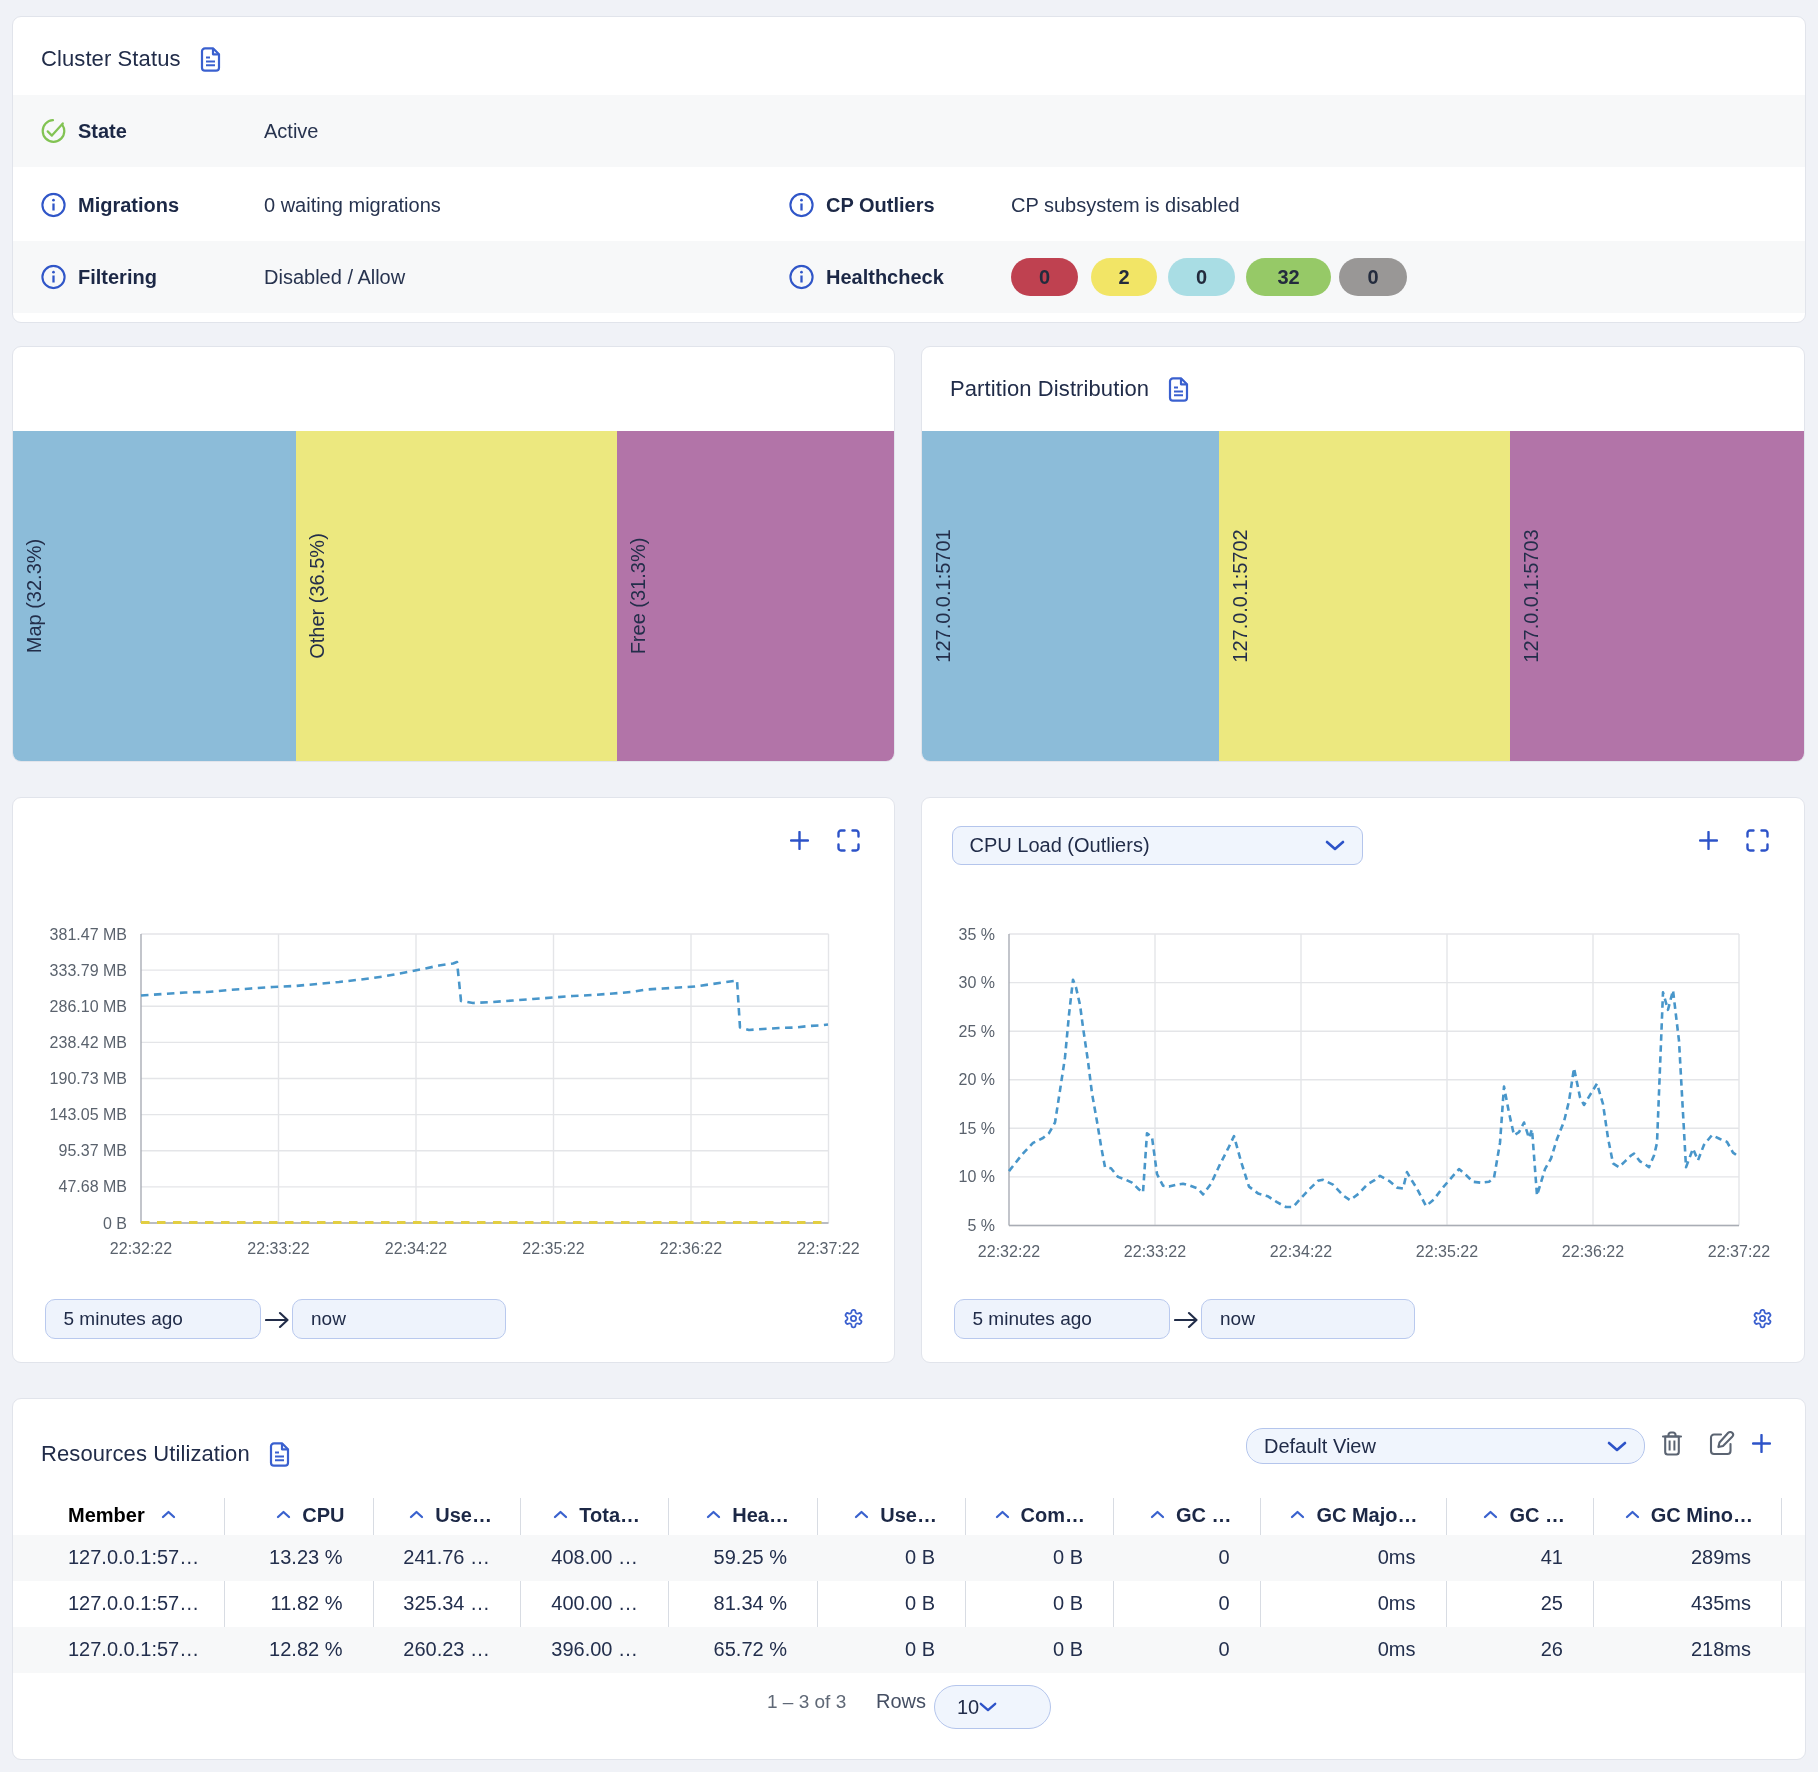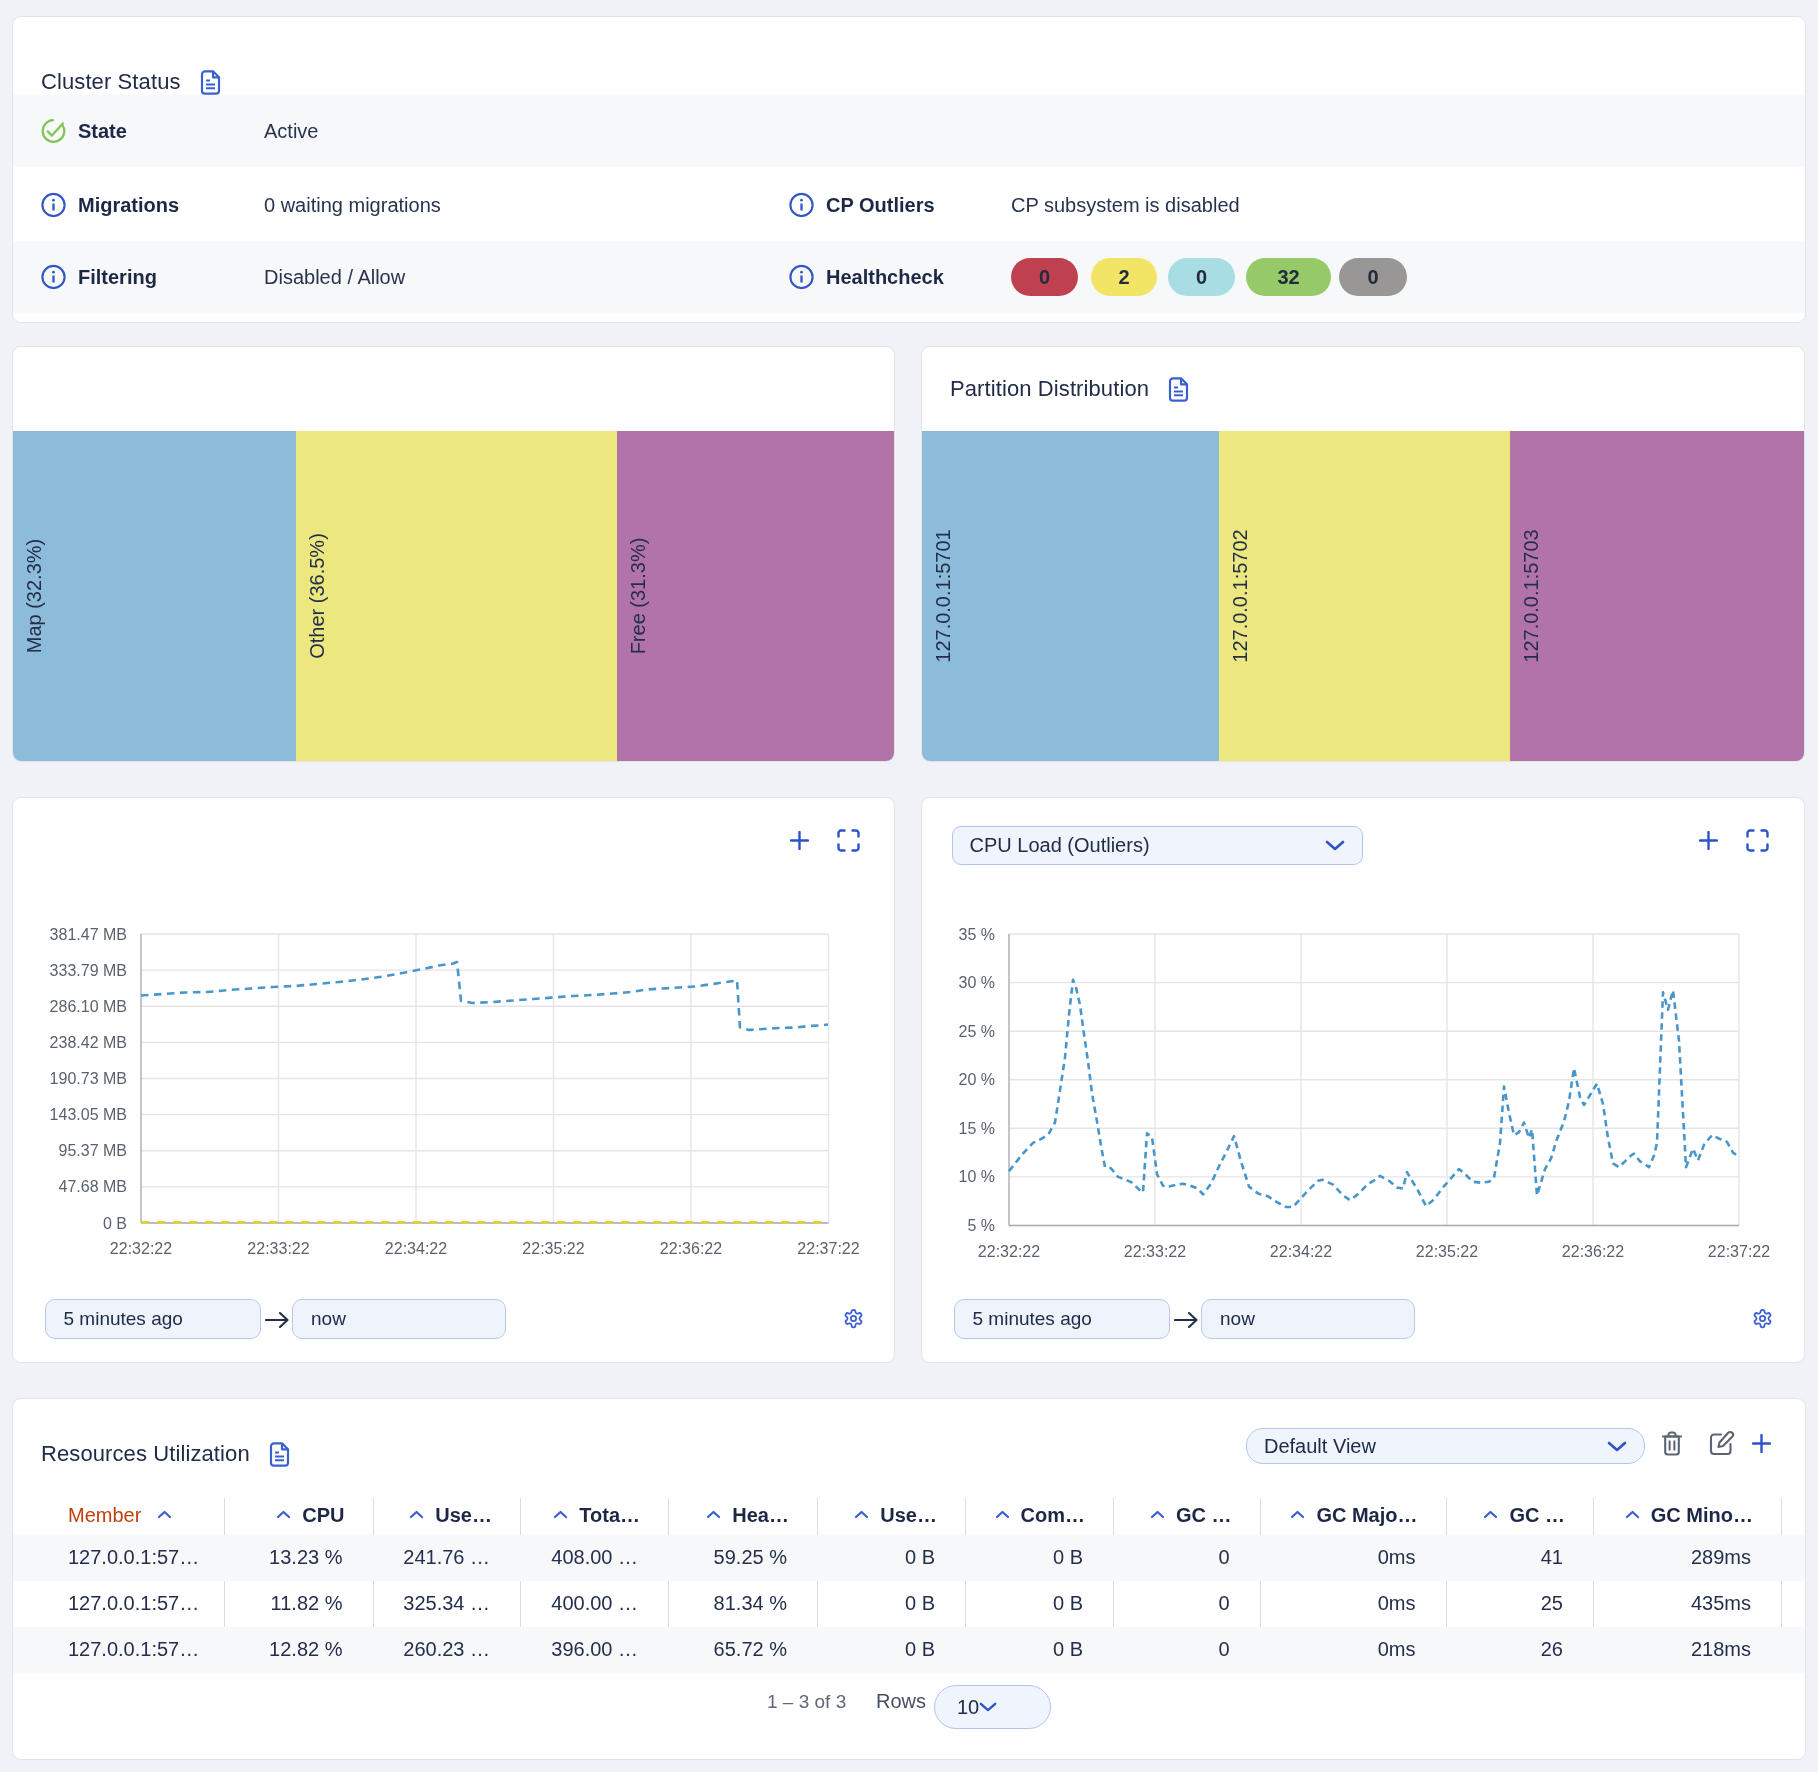--- a/index.html
+++ b/index.html
@@ -8,21 +8,21 @@
 .val{font-size:20px;color:#27334f}
 .stripe{background:#f7f8f9}
 .seglab{position:absolute;top:50%;transform:translate(-50%,-50%) rotate(-90deg);white-space:nowrap;font-size:20px;color:#232e4a}
 .ddl{position:absolute;background:#f0f5fd;border:1.6px solid #b4c5ec;border-radius:9px;display:flex;align-items:center;font-size:20px;color:#212c49}
 .inp{position:absolute;background:#eef3fc;border:1.6px solid #b9c9ee;border-radius:10px;display:flex;align-items:center;padding-left:18px;font-size:19px;color:#212c49}
 .icon{position:absolute}
 svg{display:block}
 .cell{position:absolute;display:flex;align-items:center;font-size:20px;color:#232f4d}
 </style></head><body>
 <div class="card" style="left:12px;top:16px;width:1794px;height:307px;overflow:hidden">
-<div style="position:absolute;left:28px;top:0;height:78px;display:flex;align-items:flex-end;gap:19px;padding-top:6px">
+<div style="position:absolute;left:28px;top:0;height:78px;display:flex;align-items:center;gap:19px;padding-top:6px">
       <span class="title">Cluster Status</span>
       <svg width="21" height="25" viewBox="0 0 21 25" style="vertical-align:middle">
 <path d="M13 1.3 H5 A3 3 0 0 0 2 4.3 V20.7 A3 3 0 0 0 5 23.7 H16 A3 3 0 0 0 19 20.7 V7.3 Z" fill="none" stroke="#3a60cf" stroke-width="2.2" stroke-linejoin="round"></path>
 <path d="M13 1.5 V7.3 H19" fill="none" stroke="#3a60cf" stroke-width="2.2" stroke-linejoin="round"></path>
 <line x1="6" y1="10.6" x2="10" y2="10.6" stroke="#3a60cf" stroke-width="2"></line>
 <line x1="6" y1="14.4" x2="15" y2="14.4" stroke="#3a60cf" stroke-width="2"></line>
 <line x1="6" y1="18.2" x2="15" y2="18.2" stroke="#3a60cf" stroke-width="2"></line>
 </svg>
     </div>
 <div class="stripe" style="position:absolute;left:0;right:0;top:78px;height:72px">
@@ -267,21 +267,21 @@
       <svg width="27" height="27" viewBox="0 0 27 27">
 <path d="M13 4.5 H6 A3 3 0 0 0 3 7.5 V21 A3 3 0 0 0 6 24 H19.5 A3 3 0 0 0 22.5 21 V14" fill="none" stroke="#5b6472" stroke-width="2.1" stroke-linecap="round"></path>
 <path d="M20.2 2.8 A2.8 2.8 0 0 1 24.2 6.8 L15 16 L10.4 17.1 L11.5 12.5 Z" fill="none" stroke="#5b6472" stroke-width="2.1" stroke-linejoin="round"></path>
 </svg>
     </div>
 <div class="icon" style="left:1739px;top:35px">
       <svg width="19" height="19" viewBox="0 0 19 19">
         <path d="M9.5 1 V18 M1 9.5 H18" stroke="#2d53c8" stroke-width="2.4" stroke-linecap="round"></path>
       </svg>
     </div>
-<div class="cell" style="left:55px;top:97px;width:156px;height:38px;font-weight:normal;color:#c2410c;gap:16px">
+<div class="cell" style="left:55px;top:97px;width:156px;height:38px;font-weight:bold;color:#000000;gap:16px">
       <span>Member</span>
       <svg width="15" height="9" viewBox="0 0 15 9" style="margin-bottom:2px">
         <path d="M2 7 L7.5 2 L13 7" fill="none" stroke="#3a62ce" stroke-width="2.3" stroke-linecap="round" stroke-linejoin="round"></path>
       </svg>
     </div>
 <div class="cell" style="left:211px;top:97px;width:120.5px;height:38px;font-weight:bold;color:#1c2846;justify-content:flex-end;gap:11px">
       <svg width="15" height="9" viewBox="0 0 15 9" style="margin-bottom:2px">
         <path d="M2 7 L7.5 2 L13 7" fill="none" stroke="#3a62ce" stroke-width="2.3" stroke-linecap="round" stroke-linejoin="round"></path>
       </svg>
       <span>CPU</span>

